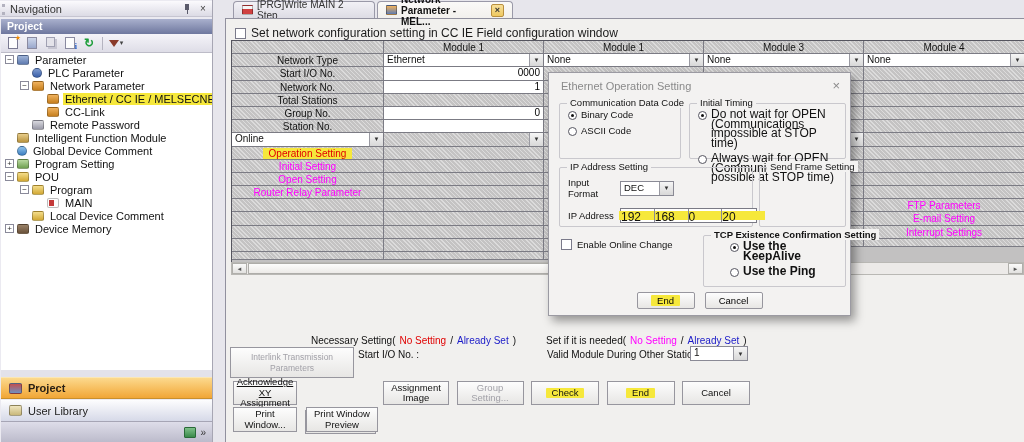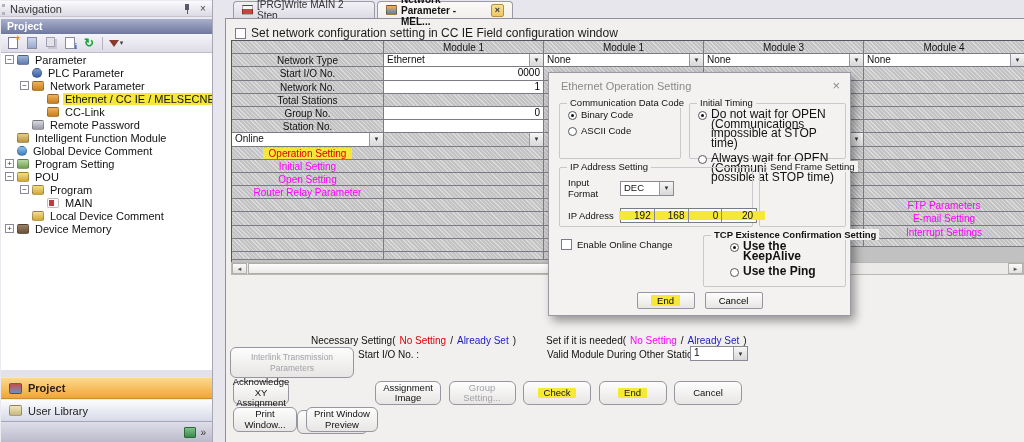--- a/index.html
+++ b/index.html
@@ -114,21 +114,21 @@
   .hscroll { position:absolute; left:6px; top:262px; width:793px; height:13px; background:#eceae8; border:1px solid #b9b8b4; display:flex; }
   .hs-btn { width:15px; height:100%; background:linear-gradient(#fbfbfa,#e2e1df); border:1px solid #b0afab; font-size:6px; color:#555;
     display:flex; align-items:center; justify-content:center; flex:none; }
   .hs-thumb { width:372px; height:100%; background:linear-gradient(#fdfdfc,#eceae7); border:1px solid #aeada9; margin-left:1px; }
   .hs-spacer { flex:1; }
 
   
   .legend-row { position:absolute; left:86px; top:335px; display:flex; gap:4px; font-size:10px; color:#111; white-space:nowrap; }
   .t-red { color:#e00000; } .t-blue { color:#1a1ac8; } .t-mag { color:#ff00ff; }
   .legend-gap { width:22px; }
-  .btn { background:linear-gradient(#fdfdfd,#e7e6e4); border:1px solid #97969e; border-radius:6px; font-size:9.5px; color:#111;
+  .btn { background:linear-gradient(#fdfdfd,#e7e6e4); border:1px solid #97969e; border-radius:0; font-size:9.5px; color:#111;
     font-family:"Liberation Sans",sans-serif; display:flex; align-items:center; justify-content:center; text-align:center; line-height:10.5px; padding:1px 2px; }
   .btn.disabled { color:#a2a1a8; }
   .btn.magenta { color:#ff00ff;margin-top:29px; }
   .interlink-btn { position:absolute; left:5px; top:347px; width:124px; height:31px; font-size:8.5px; }
   .startio-label { position:absolute; left:133px; top:349px; font-size:10px; color:#111; }
   .startio-hint { position:absolute; left:133px; top:364px; font-size:10px; color:#111; }
   .validmod-label { position:absolute; left:322px; top:349px; font-size:10px; color:#111; }
   .validmod-combo { position:absolute; left:465px; top:346px; width:58px; height:15px; border:1px solid #8a8a95; display:flex; background:#fff; font-size:10px; }
   .footer-btns { position:absolute; left:8px; top:381px; display:flex; }
   .footer-btns .btn { height:24px; margin-right:7.5px; }
@@ -151,21 +151,21 @@
   .radio-row { display:flex; align-items:flex-start; gap:4px; margin:6px 0 0 8px; font-size:9.5px; color:#111; line-height:10px; }
   .g-timing .radio-row, .g-tcp .radio-row { font-size:12px; line-height:9.5px; }
   .g-tcp .radio-row { margin-left:26px; }
   .radio { width:9px; height:9px; border-radius:50%; border:1px solid #55555f; background:#fff; position:relative; flex:none; margin-top:0.5px; }
   .radio.sel::after { content:""; position:absolute; left:2px; top:2px; width:3px; height:3px; border-radius:50%; background:#111; }
   .ip-row { display:flex; align-items:center; margin:9px 0 0 8px; font-size:9.5px; color:#111; }
   .ip-row .lbl { width:52px; flex:none; }
   .dlg-combo { width:54px; height:15px; border:1px solid #8a8a95; background:#fff; display:flex; font-size:9.5px; }
   .ip-field { position:relative; width:137px; height:15px; border:1px solid #7a7a85; background:#fff; display:flex; }
   .ip-hl-band { position:absolute; left:-2px; right:-9px; top:2px; bottom:2px; background:#f6e83b; z-index:1; }
-  .octet { position:relative; z-index:2; width:34px; text-align:right; padding:1px 3px 0 0; border-right:1px solid #8a8a95; font-size:10px; color:#111; }
+  .octet { position:relative; z-index:2; width:34px; padding:1px 3px 0 0; border-right:1px solid #8a8a95; font-size:12px; color:#111; }
   .octet:last-child { border-right:none; }
   .dlg-check { position:absolute; left:12px; top:166px; display:flex; align-items:center; gap:5px; font-size:9.5px; color:#111; }
   .dlg-btns { position:absolute; left:0; top:219px; width:100%; display:flex; justify-content:center; gap:10px; }
   .dlg-btn { width:58px; height:17px; background:linear-gradient(#fdfdfd,#e7e6e4); border:1px solid #97969e; border-radius:2px;
     font-size:9.5px; display:flex; align-items:center; justify-content:center; }
 </style>
 </head>
 <body>
 
 <div class="page">
@@ -435,21 +435,21 @@
 
     <button class="btn disabled interlink-btn">Interlink Transmission Parameters</button>
     <div class="startio-label">Start I/O No. :</div>
     <div class="validmod-label">Valid Module During Other Station Access</div>
     <div class="validmod-combo">
       <span class="combo-val">1</span>
       <span class="combo-arrow">▼</span>
     </div>
 
     <div class="footer-btns">
-        <button class="btn" style="width: 56px;">Acknowledge XY Assignment</button>
+        <button class="btn" style="width: 64px; text-decoration: underline;">Acknowledge XY Assignment</button>
         <button class="btn magenta" style="width: 71px;">Routing Parameters</button>
         <button class="btn" style="width: 66px;">Assignment Image</button>
         <button class="btn disabled" style="width: 67px;">Group Setting...</button>
         <button class="btn" style="width: 68px;">
           <span class="hl-marker">Check</span>
         </button>
         <button class="btn" style="width: 68px;">
           <span class="hl-marker">End</span>
         </button>
         <button class="btn" style="width: 68px;">Cancel</button>

